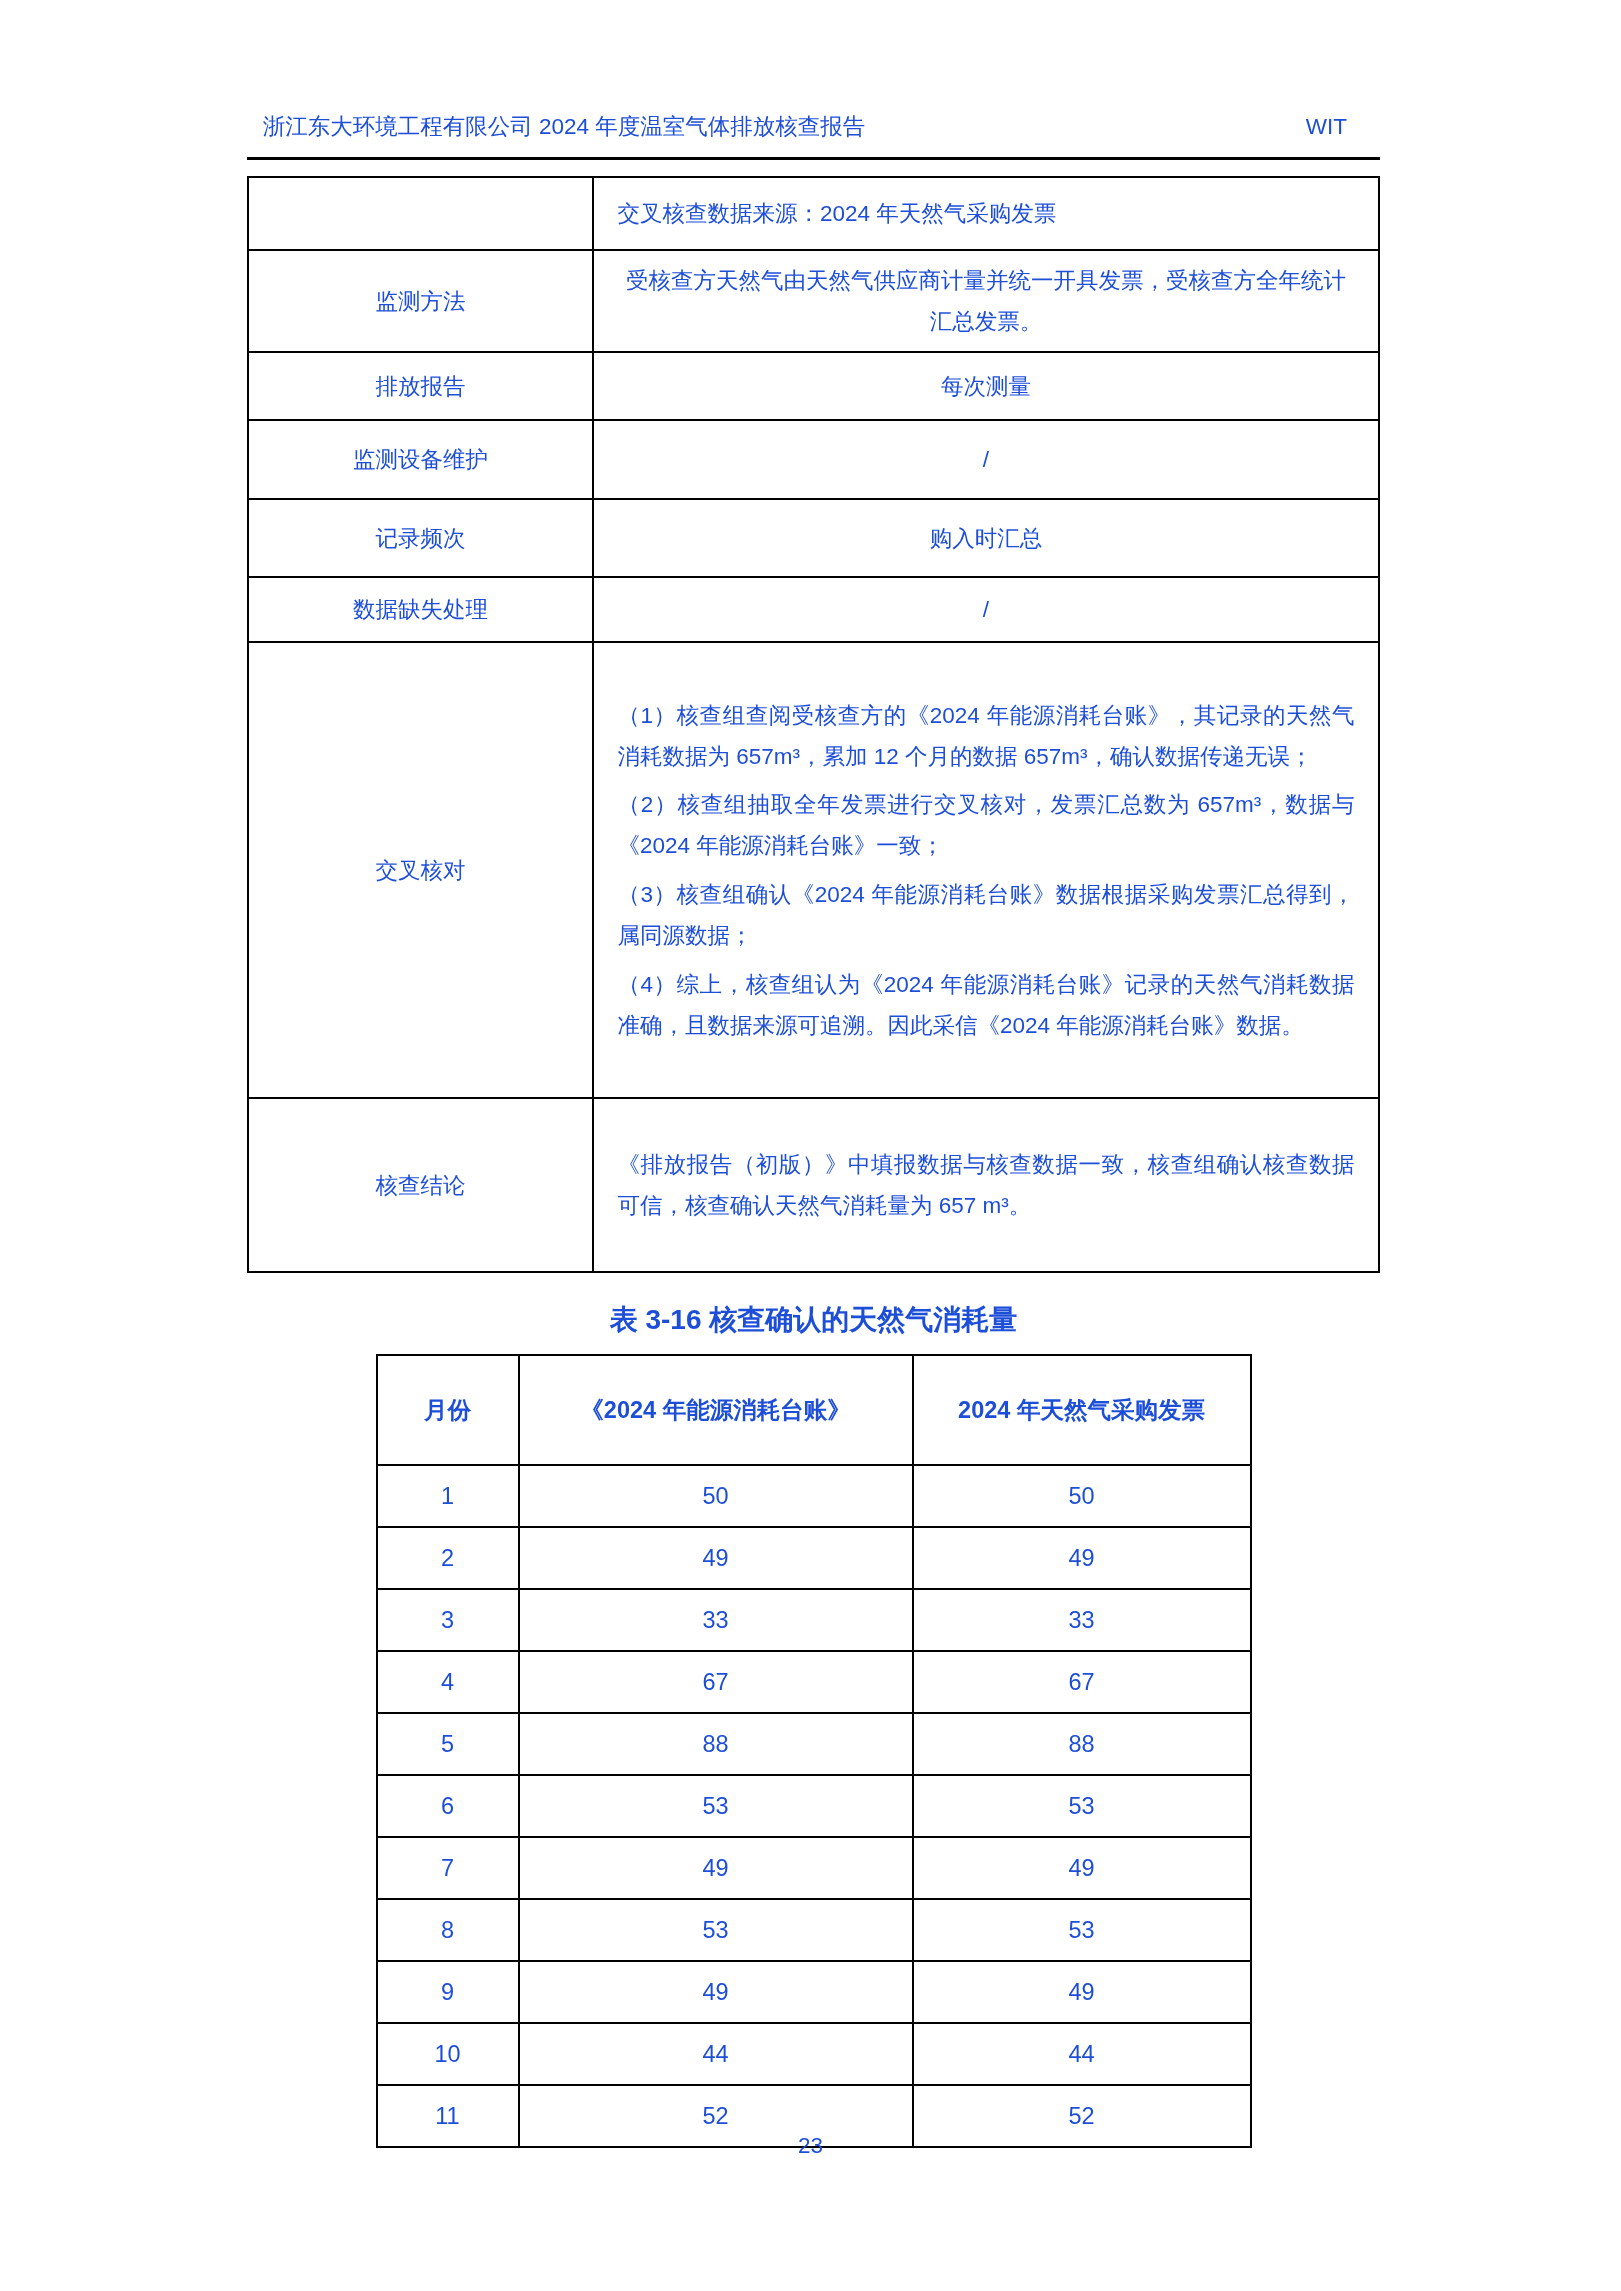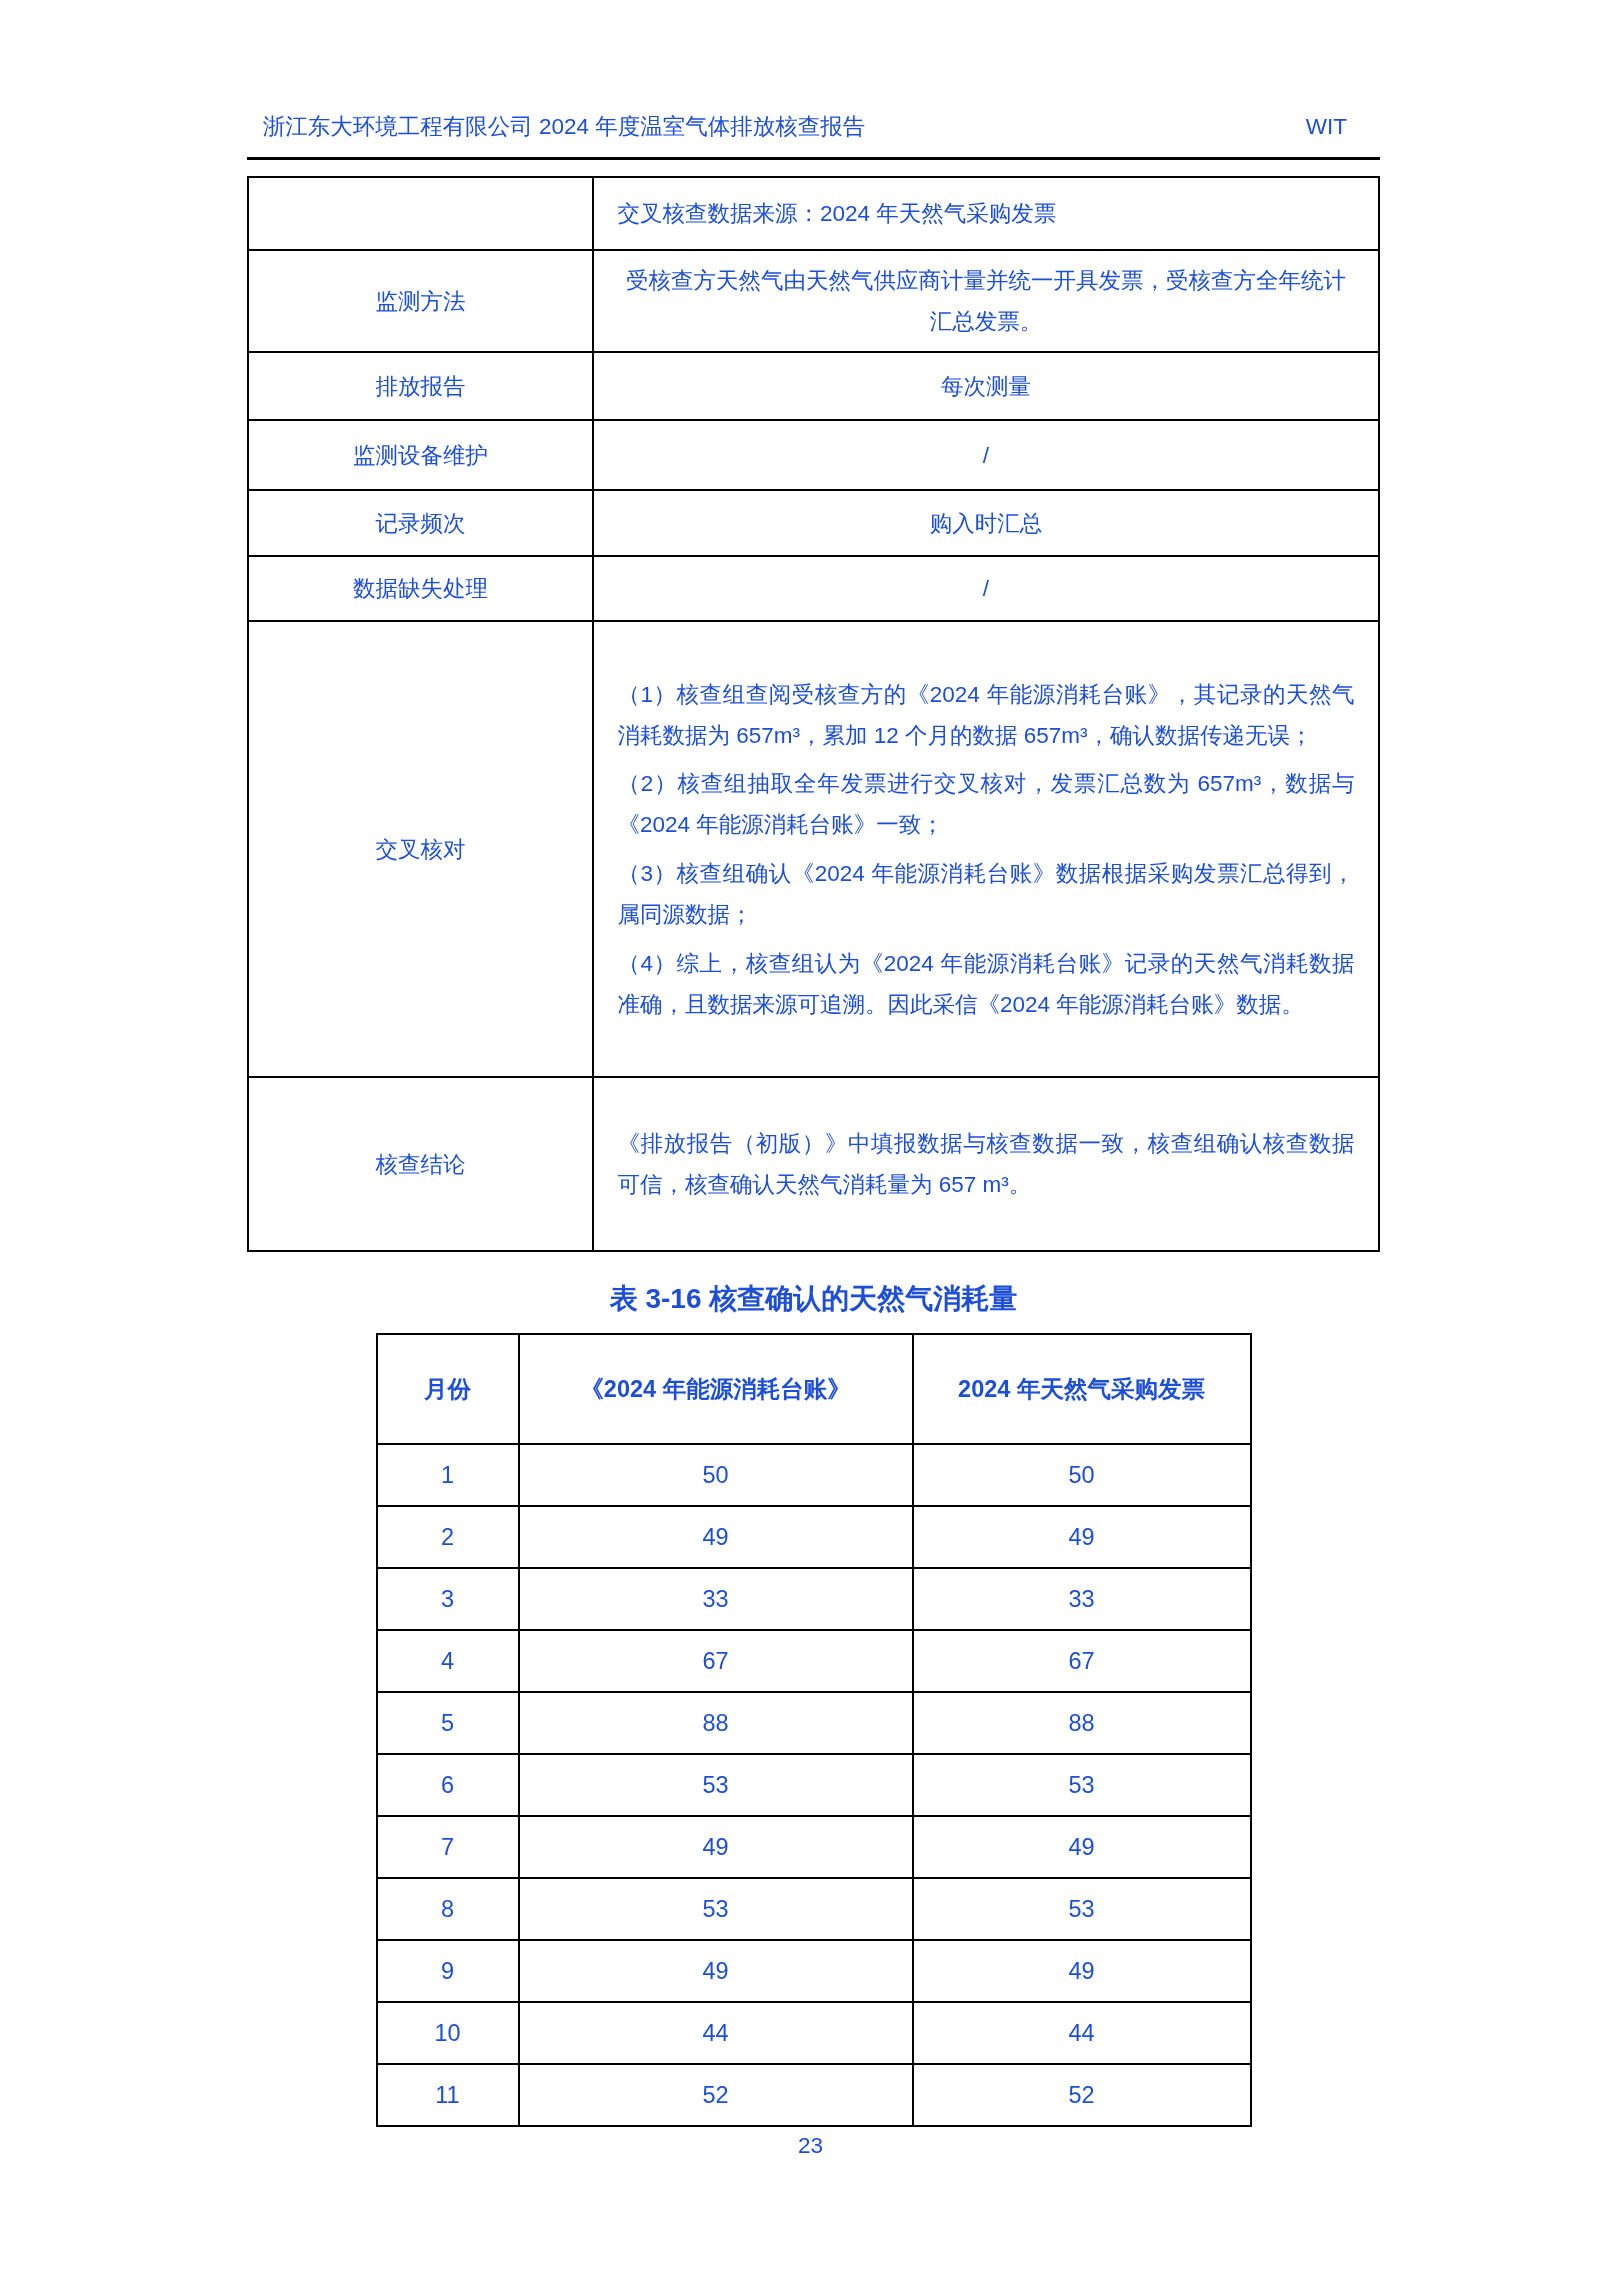--- a/index.html
+++ b/index.html
@@ -21,22 +21,22 @@
     border:2px solid #000; border-top-width:2.9px; border-bottom-width:2.9px;
     font-size:22.5px; line-height:41px; padding:5.9px 23.5px; vertical-align:middle;
     word-break:break-all;
   }
   table.monitor td.label-cell { text-align:center; padding:5.9px 9.8px; }
   table.monitor td.align-center { text-align:center; }
   table.monitor td.align-left { text-align:justify; }
   tr.mrow-0 { height:73px; }
   tr.mrow-1 { height:102px; }
   tr.mrow-2 { height:68px; }
-  tr.mrow-3 { height:70px; }
-  tr.mrow-4 { height:66px; }
+  tr.mrow-3 { height:79px; }
+  tr.mrow-4 { height:78px; }
   tr.mrow-5 { height:65px; }
   tr.cross-row { height:456px; }
   tr.conclusion-row { height:174px; }
   td.cross-cell { padding:9.8px 19.6px 9.8px 23.5px; }
   td.cross-cell p { margin:7.8px 0; text-align:justify; }
 
   
   .table-title { text-align:center; font-weight:bold; font-size:28px; margin-top:27.4px; }
 
   

